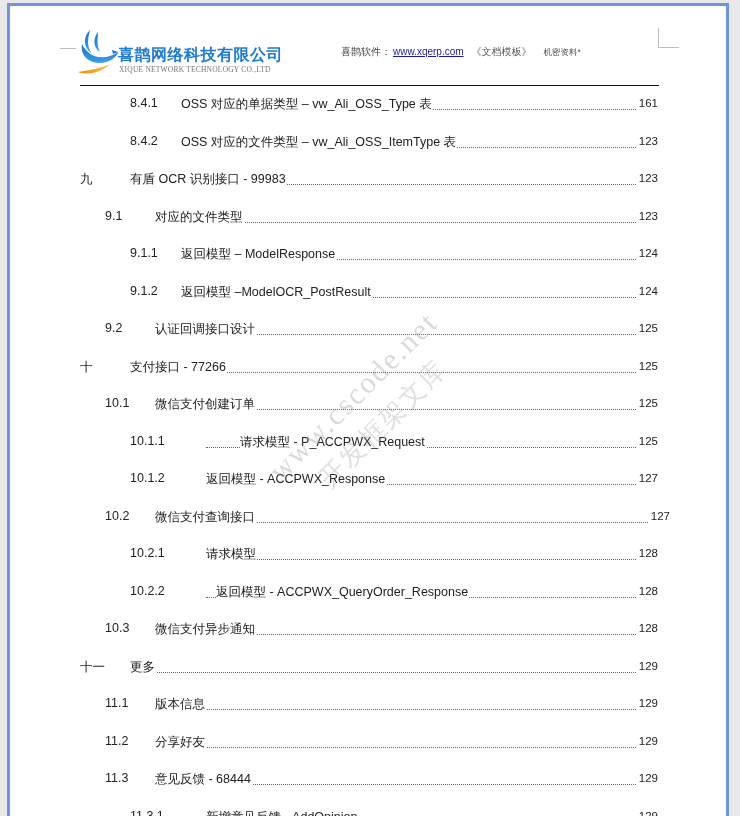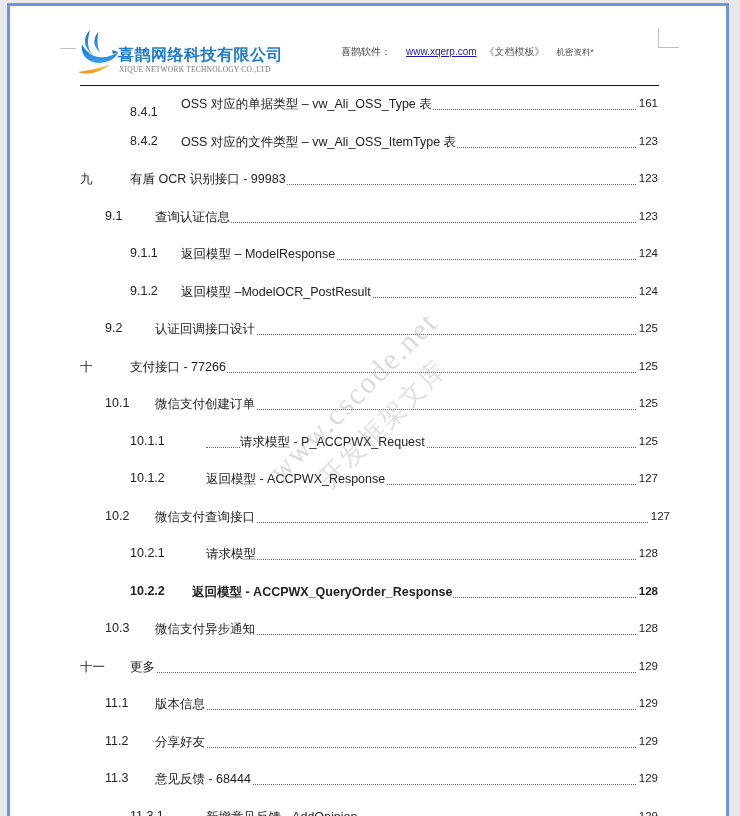--- a/index.html
+++ b/index.html
@@ -16,21 +16,21 @@
     .page { position:absolute; left:0; top:0; width:740px; height:816px; }
     .corner-mark-left { position:absolute; left:60px; top:48px; width:16px; border-top:1px solid #bfbfbf; }
     .corner-mark-right-v { position:absolute; left:658px; top:28px; height:20px; border-left:1px solid #bfbfbf; }
     .corner-mark-right-h { position:absolute; left:658px; top:47px; width:21px; border-top:1px solid #bfbfbf; }
     .logo { position:absolute; left:76px; top:26px; width:220px; height:52px; }
     .logo-bird { position:absolute; left:0; top:0; width:44px; height:52px; }
     .logo-cn { position:absolute; left:42px; top:19px; font-size:16px; font-weight:bold; color:#1f7bd0; letter-spacing:0.5px; white-space:nowrap; }
     .logo-en { position:absolute; left:43px; top:39px; font-family:"Liberation Serif",serif; font-size:7.5px; color:#777; white-space:nowrap; letter-spacing:0.2px; }
     .header-info { position:absolute; left:341px; top:45px; font-size:10px; color:#444; white-space:nowrap; }
     .header-info .label { color:#444; }
-    .header-info .link { color:#1a1aa6; text-decoration:underline; margin-left:15px; }
+    .header-info .link { color:#1a1aa6; text-decoration:underline; margin-left:2px; }
     .header-info .tmpl { margin-left:8px; color:#555; }
     .header-info .secret { margin-left:12px; font-size:8.5px; color:#555; }
     .header-rule { position:absolute; left:80px; top:85px; width:579px; border-top:1.5px solid #111; }
     .toc { position:absolute; left:0; top:0; width:740px; }
     .toc-row {
       position:absolute; left:0; height:18px; width:740px;
       font-size:12.5px; color:#222; white-space:nowrap;
     }
     .toc-num { position:absolute; top:0; }
     .toc-title-wrap { position:absolute; top:0; display:flex; align-items:flex-end; }
@@ -79,21 +79,21 @@
 
   <div class="header-info">
     <span class="label">喜鹊软件：</span><span class="link">www.xqerp.com</span><span class="tmpl">《文档模板》</span><span class="secret">机密资料*</span>
   </div>
 
   <div class="header-rule"></div>
 
   <div class="toc" id="toc">
       <div class="toc-row" style="top: 96px;">
         <div class="toc-leader" style="left: 181px; right: 104px;"></div>
-        <span class="toc-num" style="left: 130px; margin-top: 9px;">8.4.1</span>
+        <span class="toc-num" style="left: 130px;">8.4.1</span>
         <span class="toc-title-wrap" style="left: 181px;">
           <span class="toc-title">OSS 对应的单据类型 – vw_Ali_OSS_Type 表</span>
         </span>
         <span class="toc-page" style="right: 82px; left: auto;">161</span>
       </div>
       <div class="toc-row" style="top: 133.5px;">
         <div class="toc-leader" style="left: 181px; right: 104px;"></div>
         <span class="toc-num" style="left: 130px;">8.4.2</span>
         <span class="toc-title-wrap" style="left: 181px;">
           <span class="toc-title">OSS 对应的文件类型 – vw_Ali_OSS_ItemType 表</span>
@@ -105,21 +105,21 @@
         <span class="toc-num" style="left: 80px;">九</span>
         <span class="toc-title-wrap" style="left: 130px;">
           <span class="toc-title">有盾 OCR 识别接口 - 99983</span>
         </span>
         <span class="toc-page" style="right: 82px; left: auto;">123</span>
       </div>
       <div class="toc-row" style="top: 208.5px;">
         <div class="toc-leader" style="left: 155px; right: 104px;"></div>
         <span class="toc-num" style="left: 105px;">9.1</span>
         <span class="toc-title-wrap" style="left: 155px;">
-          <span class="toc-title">查询认证信息</span>
+          <span class="toc-title">对应的文件类型</span>
         </span>
         <span class="toc-page" style="right: 82px; left: auto;">123</span>
       </div>
       <div class="toc-row" style="top: 246px;">
         <div class="toc-leader" style="left: 181px; right: 104px;"></div>
         <span class="toc-num" style="left: 130px; text-align: right;">9.1.1</span>
         <span class="toc-title-wrap" style="left: 181px;">
           <span class="toc-title">返回模型 – ModelResponse</span>
         </span>
         <span class="toc-page" style="right: 82px; left: auto;">124</span>
@@ -181,24 +181,24 @@
         <span class="toc-page" style="right: 82px; left: auto;">127</span>
       </div>
       <div class="toc-row" style="top: 546px;">
         <div class="toc-leader" style="left: 206px; right: 104px;"></div>
         <span class="toc-num" style="left: 130px;">10.2.1</span>
         <span class="toc-title-wrap" style="left: 206px;">
           <span class="toc-title">请求模型</span>
         </span>
         <span class="toc-page" style="right: 82px; left: auto;">128</span>
       </div>
-      <div class="toc-row" style="top: 583.5px; font-weight: bold;">
+      <div class="toc-row" style="top: 583.5px;">
         <div class="toc-leader" style="left: 206px; right: 104px;"></div>
         <span class="toc-num" style="left: 130px;">10.2.2</span>
-        <span class="toc-title-wrap" style="left: 192px; justify-content: flex-end;">
+        <span class="toc-title-wrap" style="left: 216px; justify-content: flex-end;">
           <span class="toc-title">返回模型 - ACCPWX_QueryOrder_Response</span>
         </span>
         <span class="toc-page" style="right: 82px; left: auto;">128</span>
       </div>
       <div class="toc-row" style="top: 621px;">
         <div class="toc-leader" style="left: 155px; right: 104px;"></div>
         <span class="toc-num" style="left: 105px;">10.3</span>
         <span class="toc-title-wrap" style="left: 155px;">
           <span class="toc-title">微信支付异步通知</span>
         </span>

